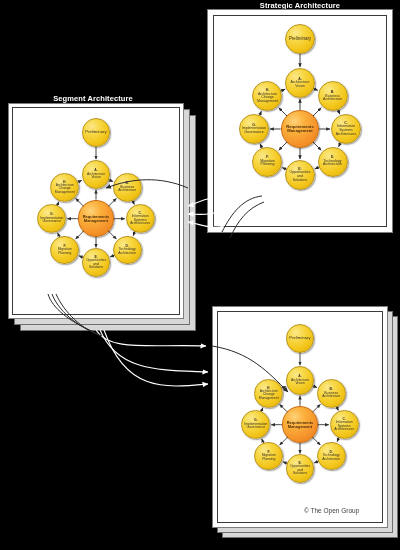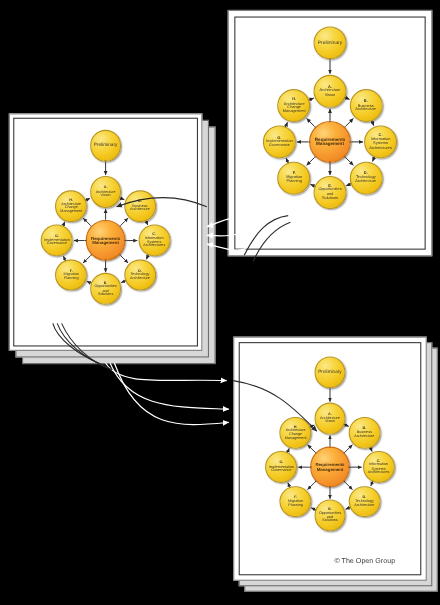--- a/index.html
+++ b/index.html
@@ -82,20 +82,21 @@
     font-size:6.5px;
     white-space:nowrap;
     font-family:"Liberation Sans", sans-serif;
   }
 </style>
 </head>
 <body>
 
 <div id="stage">
 
+  <div class="panel-title" style="left:210px;top:1px;width:180px;">Strategic Architecture</div>
 
   <div class="panel" style="left:207px;top:9px;width:186px;height:224px;">
     <div class="sheet" style="width:186px;height:224px;"></div>
     <div class="inner-rule" style="left:6px;top:6px;width:174px;height:212px;"></div>
     <div class="cycle" style="left:6px;top:6px;width:174px;height:212px;">
         <svg class="links" width="174" height="212">
           <defs>
             <marker id="ah0" markerWidth="5" markerHeight="5" refX="4.2" refY="2.5" orient="auto" markerUnits="strokeWidth">
               <path d="M0,0.5 L4.5,2.5 L0,4.5 z" fill="#2a2a2a"></path>
             </marker>
@@ -144,20 +145,21 @@
         </div>
         <div class="node" style="left: 26px; top: 99px; width: 30px; height: 30px; font-size: 3.55px;">
           <span class="lbl"><span class="k">G.</span>Implementation<br>Governance</span>
         </div>
         <div class="node" style="left: 39.4731px; top: 66.4731px; width: 30px; height: 30px; font-size: 3.55px;">
           <span class="lbl"><span class="k">H.</span>Architecture<br>Change<br>Management</span>
         </div>
       </div>
   </div>
 
+  <div class="panel-title" style="left:8px;top:94px;width:170px;">Segment Architecture</div>
 
   <div class="panel" style="left:8px;top:103px;width:190px;height:230px;">
     <div class="stack" style="left:12px;top:12px;width:176px;height:216px;"></div>
     <div class="stack" style="left:6px;top:6px;width:176px;height:216px;"></div>
     <div class="sheet" style="width:176px;height:216px;"></div>
     <div class="inner-rule" style="left:4px;top:4px;width:168px;height:208px;"></div>
     <div class="cycle" style="left:4px;top:4px;width:168px;height:208px;">
         <svg class="links" width="168" height="208">
           <defs>
             <marker id="ah1" markerWidth="5" markerHeight="5" refX="4.2" refY="2.5" orient="auto" markerUnits="strokeWidth">

